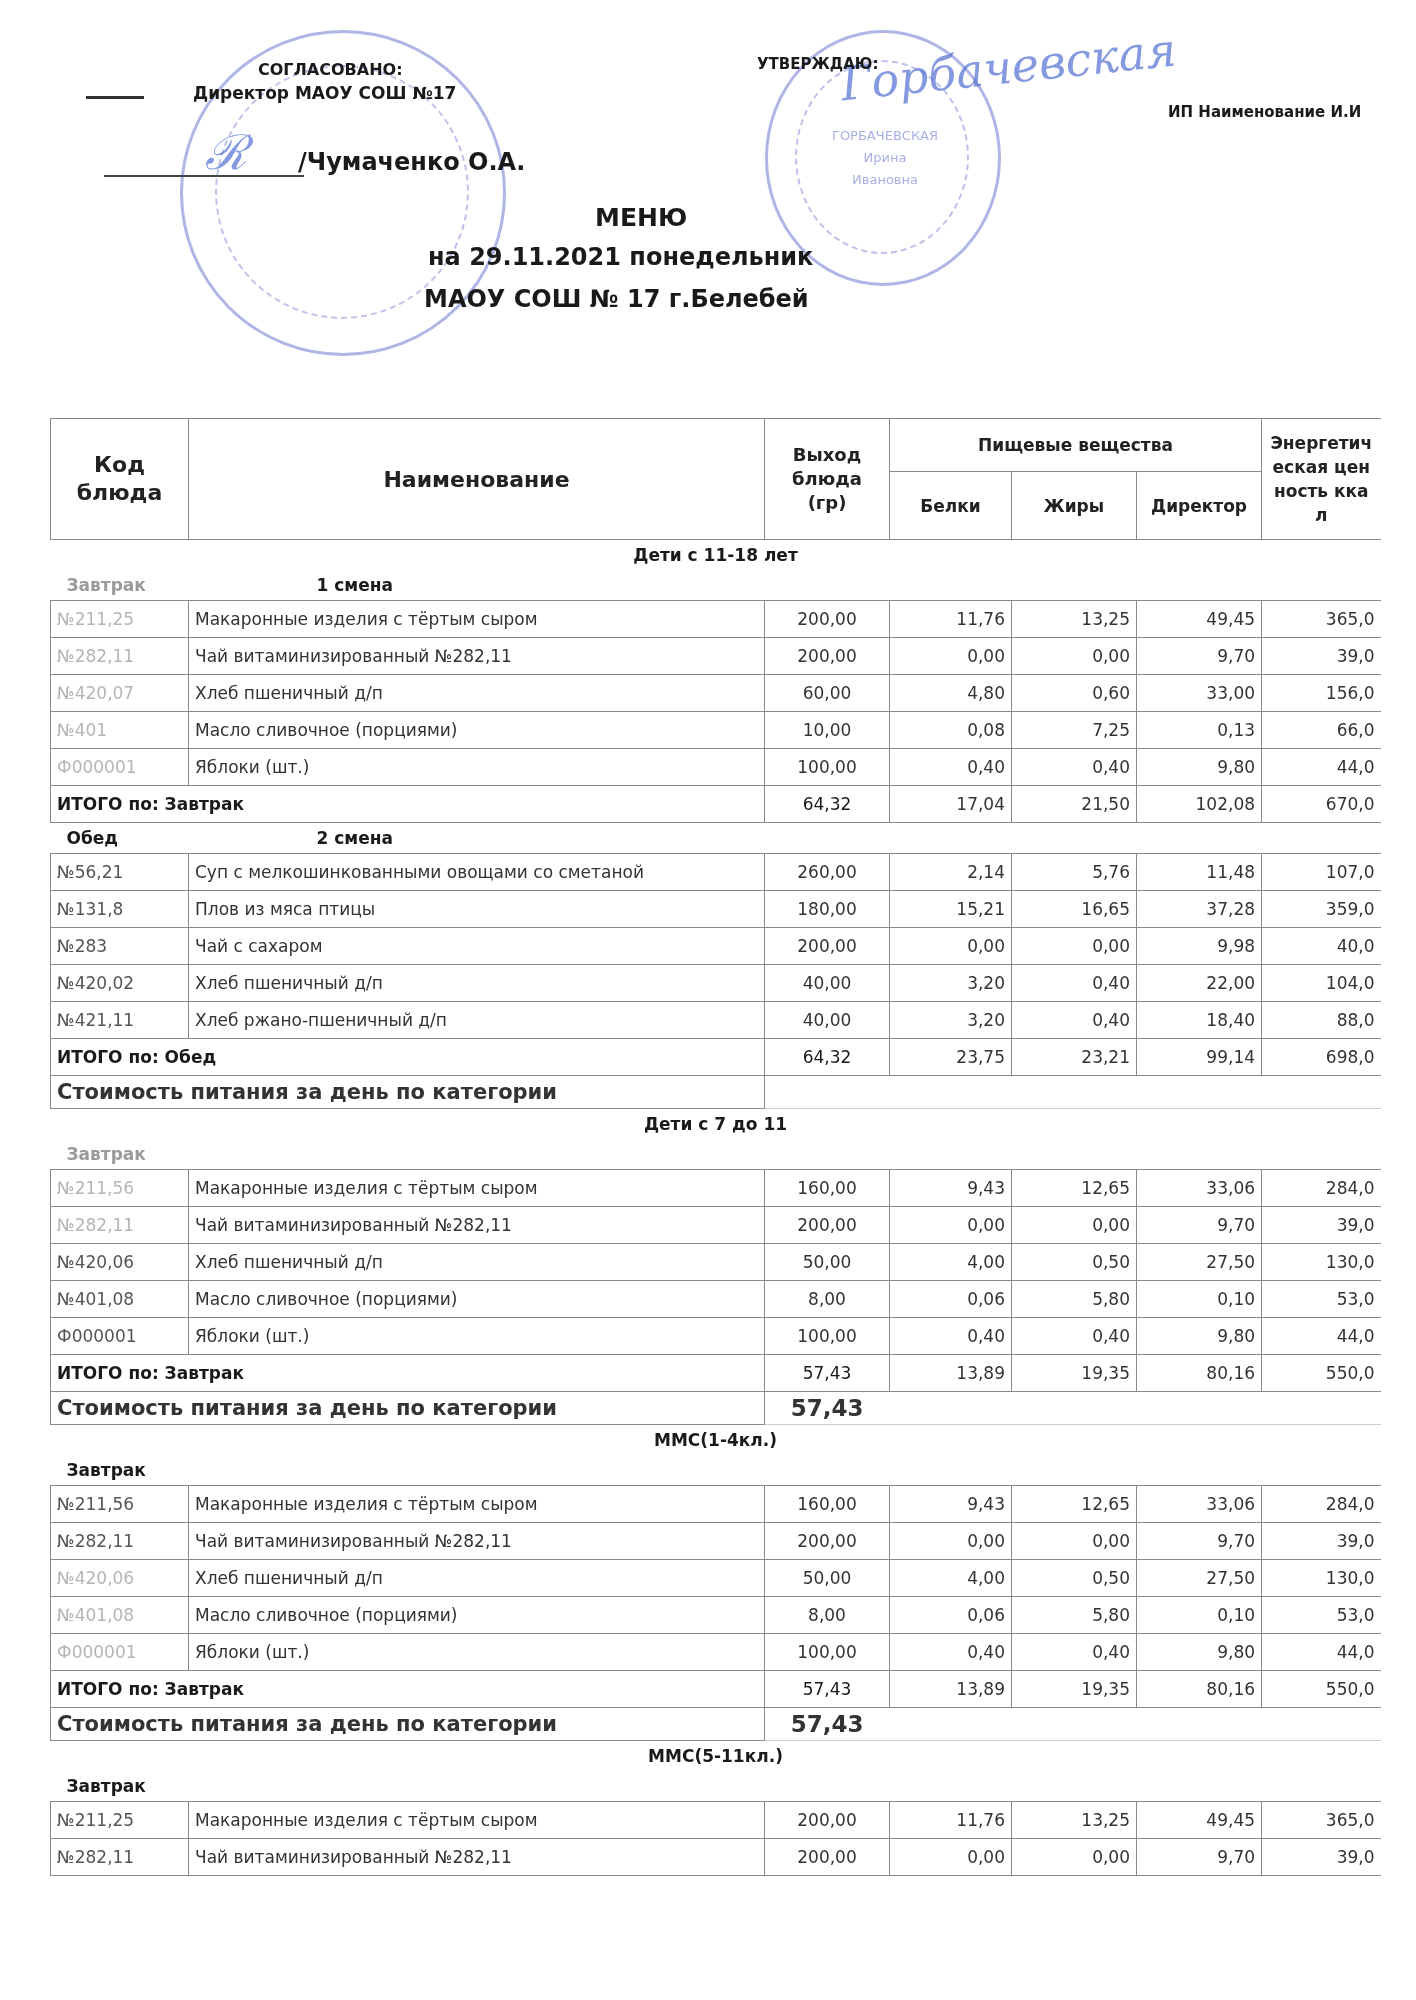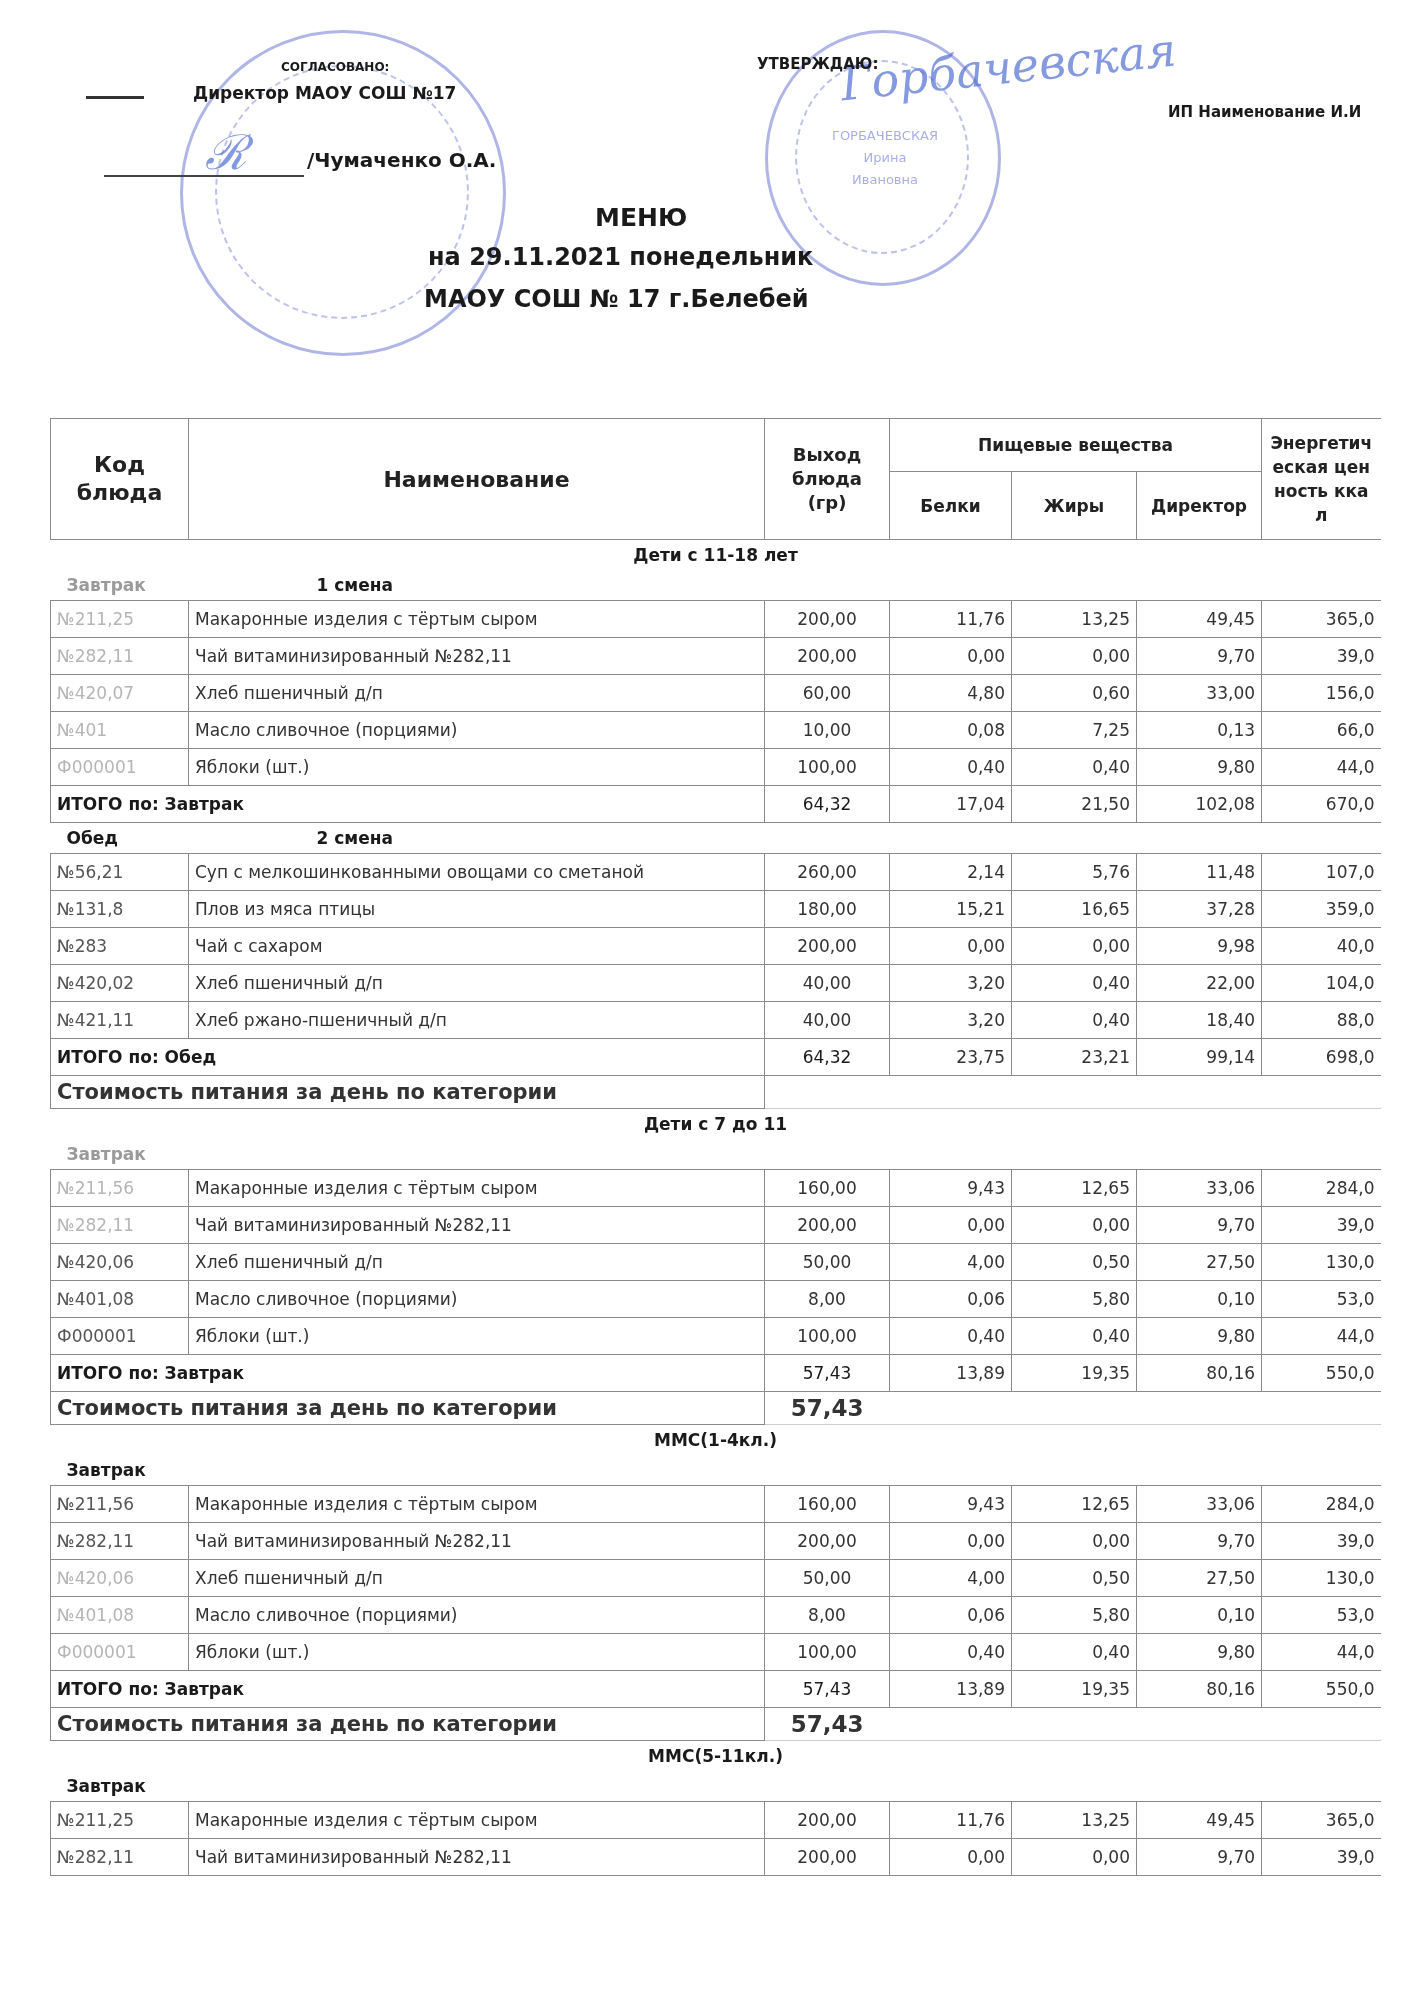--- a/index.html
+++ b/index.html
@@ -40,24 +40,24 @@
 <div class="stamp inner" style="left:795px;top:60px;width:170px;height:190px;"></div>
 <div class="stamp-text" style="left:810px;top:125px;width:150px;line-height:22px;">
   <div>ГОРБАЧЕВСКАЯ</div>
   <div>Ирина</div>
   <div>Ивановна</div>
 </div>
 <div class="sig" style="left:840px;top:40px;font-size:46px;transform:rotate(-6deg);">Горбачевская</div>
 <div class="sig" style="left:205px;top:118px;font-size:48px;">ℛ</div>
 
 <div class="abs" style="left:86px;top:96px;width:58px;height:3px;background:#333;"></div>
-<div class="abs bold" style="left:258px;top:60px;font-size:12px;margin-left:23px;">СОГЛАСОВАНО:</div>
+<div class="abs bold" style="left:258px;top:60px;font-size:16px;">СОГЛАСОВАНО:</div>
 <div class="abs bold" style="left:193px;top:83px;font-size:17px;">Директор МАОУ СОШ №17</div>
 <div class="abs" style="left:104px;top:175px;width:200px;height:2px;background:#444;"></div>
-<div class="abs bold" style="left:307px;top:148px;font-size:20px;">/Чумаченко О.А.</div>
+<div class="abs bold" style="left:298px;top:148px;font-size:24px;">/Чумаченко О.А.</div>
 
 <div class="abs bold" style="left:757px;top:55px;font-size:15px;">УТВЕРЖДАЮ:</div>
 <div class="abs bold" style="left:1168px;top:103px;font-size:15px;">ИП Наименование И.И</div>
 
 <div class="abs bold" style="left:595px;top:203px;font-size:25px;">МЕНЮ</div>
 <div class="abs bold" style="left:428px;top:243px;font-size:24px;">на 29.11.2021  понедельник</div>
 <div class="abs bold" style="left:424px;top:285px;font-size:24px;">МАОУ СОШ № 17 г.Белебей</div>
 
 <table class="menu" style="left:50px;top:418px;width:1330px;">
   <colgroup>

